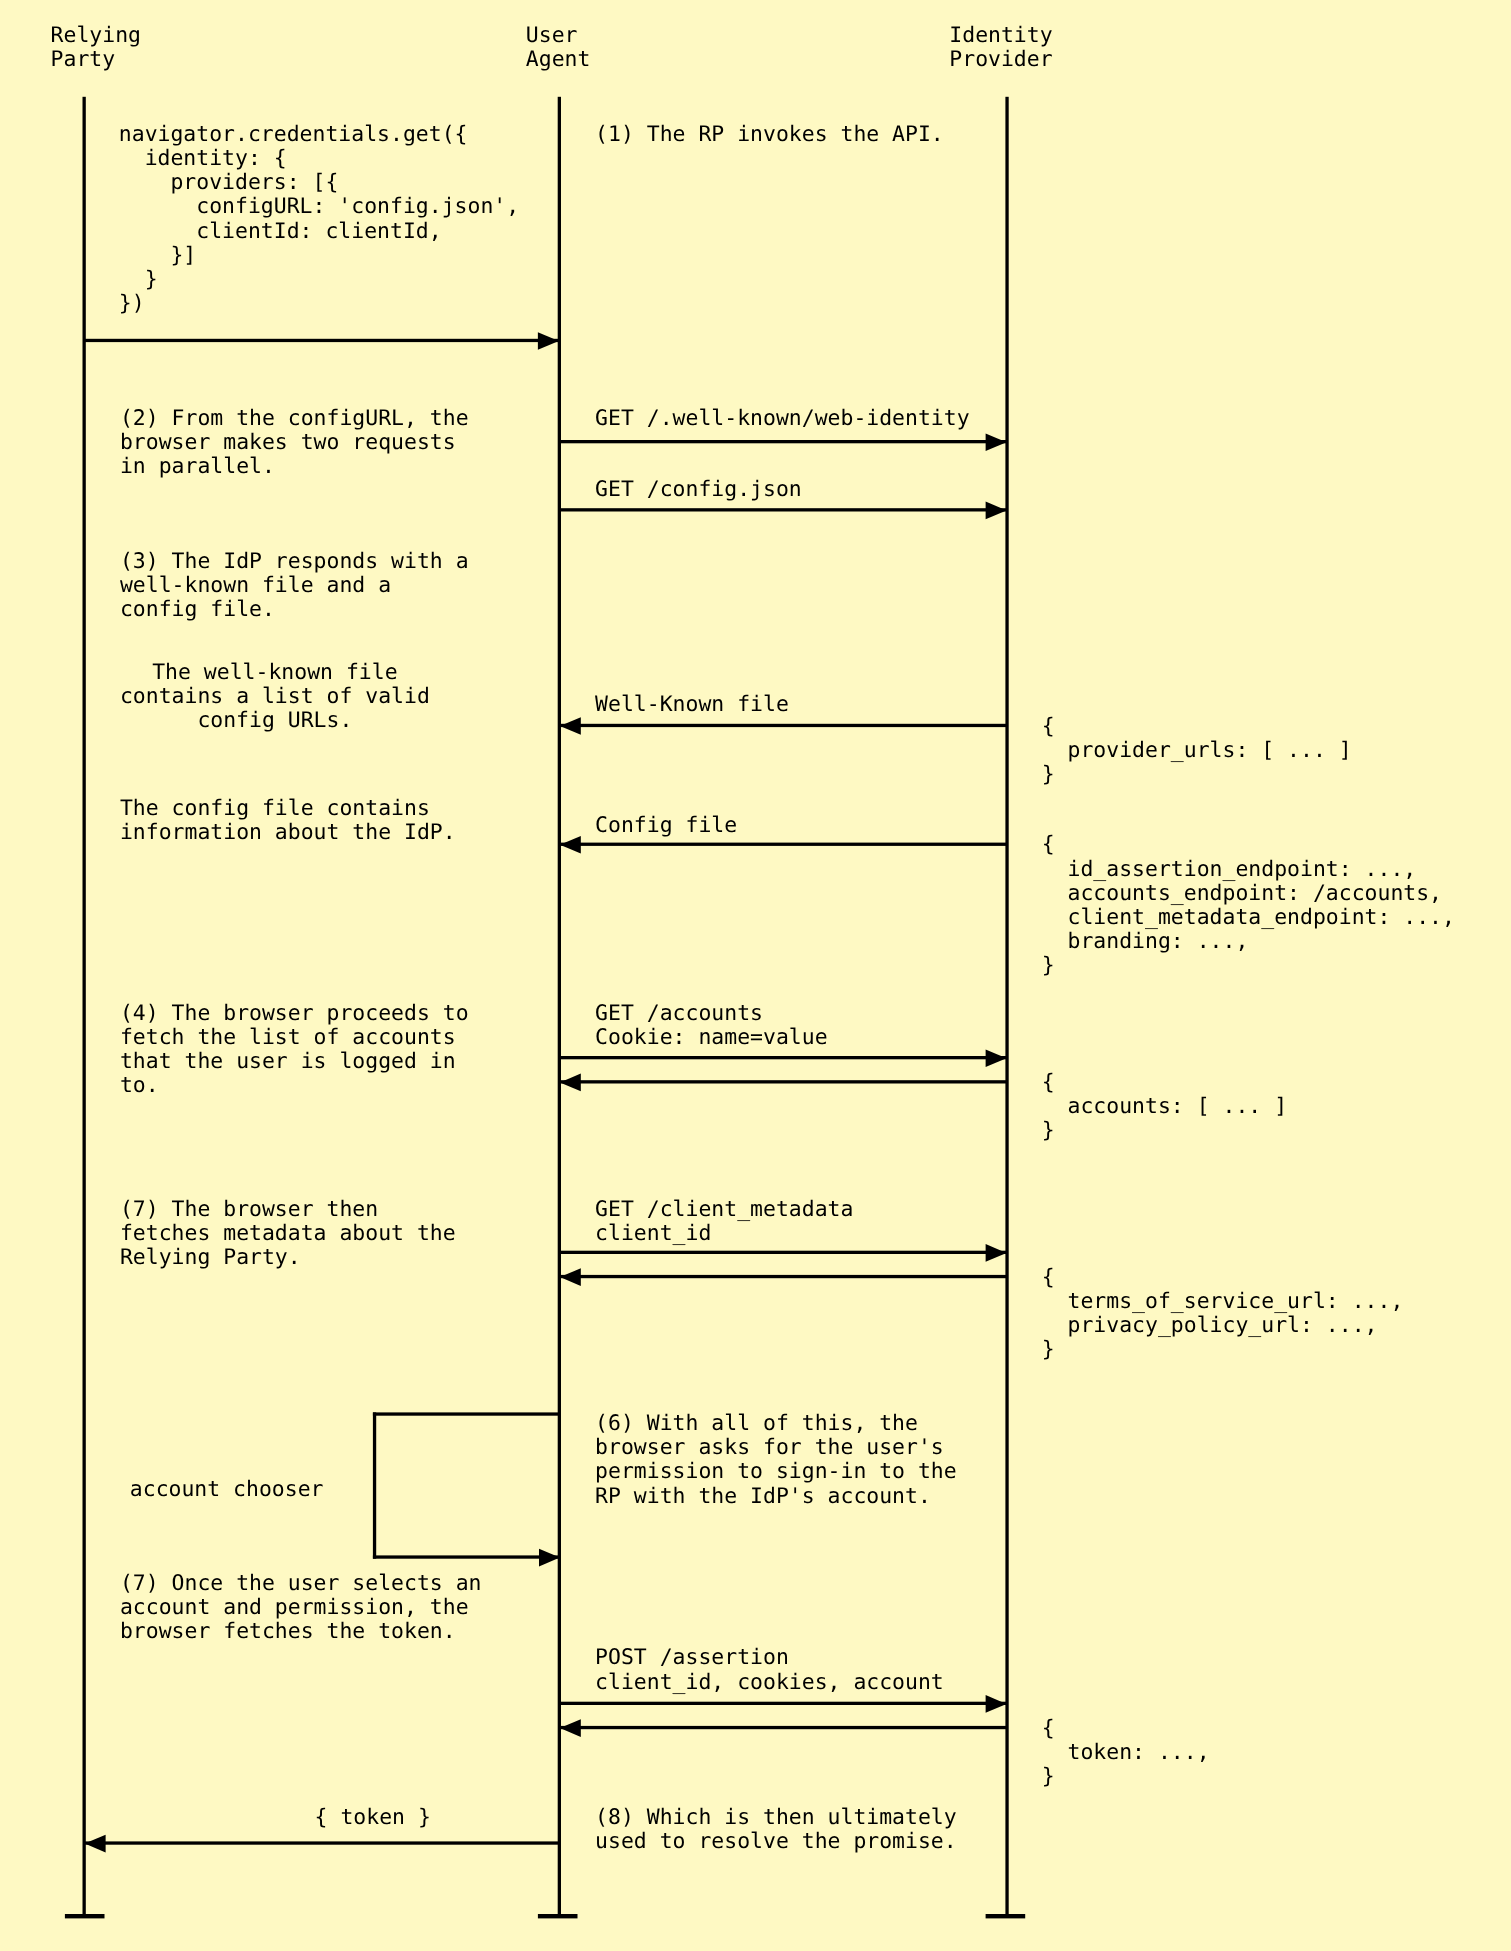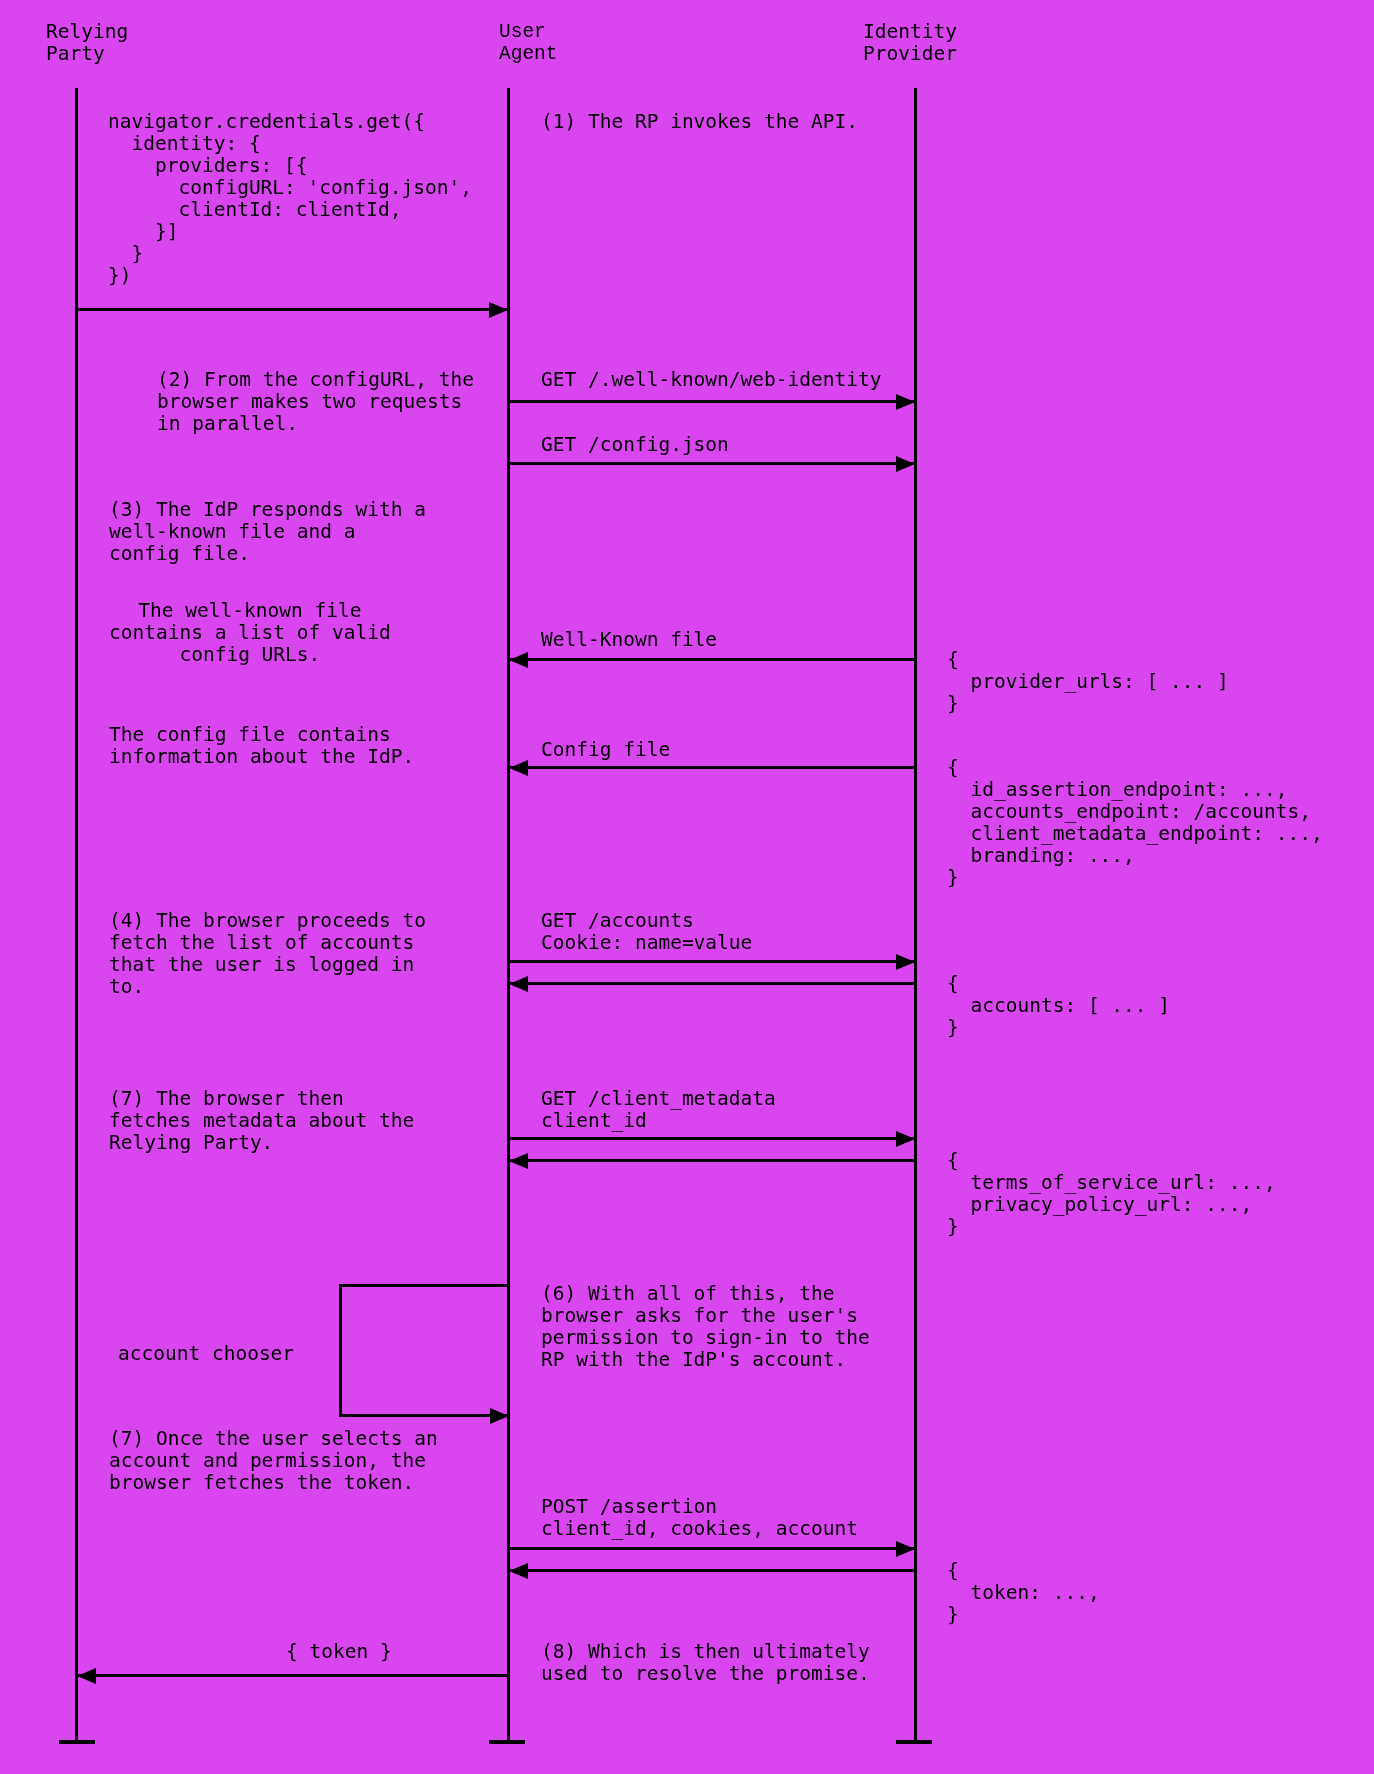--- a/index.html
+++ b/index.html
@@ -1,20 +1,20 @@
 <!DOCTYPE html>
 <html><head>
 <meta charset="utf-8">
 <style>
   html, body { margin: 0; padding: 0; background: #ffffff; }
   .diagram {
     position: relative;
     width: 1374px;
     height: 1774px;
-    background: #d946ef;
+    background: #fef9c3;
     font-family: "DejaVu Sans Mono", "Liberation Mono", monospace;
     font-size: 19.5px;
     line-height: 22px;
     color: #000000;
     overflow: hidden;
   }
   .t { position: absolute; white-space: pre; }
   .lifeline { position: absolute; width: 3px; background: #000; }
   .foot { position: absolute; width: 36px; height: 4px; background: #000; }
   .arrow { position: absolute; height: 18px; }
@@ -32,21 +32,21 @@
   .seg-h { position: absolute; height: 3px; background: #000; }
   .seg-v { position: absolute; width: 3px; background: #000; }
 </style>
 </head>
 <body>
 
 <div class="diagram">
 
   <div class="t" style="left:46px;  top:21px;">Relying
 Party</div>
-  <div class="t" style="left:499px; top:21px;font-family:Liberation Mono, monospace;">User
+  <div class="t" style="left:478px; top:21px;">User
 Agent</div>
   <div class="t" style="left:863px; top:21px;text-align:center;">Identity
 Provider</div>
 
   <div class="lifeline" style="left:75px;  top:88px; height:1654px;"></div>
   <div class="lifeline" style="left:507px; top:88px; height:1654px;"></div>
   <div class="lifeline" style="left:914px; top:88px; height:1654px;"></div>
 
   <div class="foot" style="left:59px;  top:1740px;"></div>
   <div class="foot" style="left:489px; top:1740px;"></div>
@@ -56,21 +56,21 @@
   identity: {
     providers: [{
       configURL: 'config.json',
       clientId: clientId,
     }]
   }
 })</div>
   <div class="t" style="left:541px; top:111px;">(1) The RP invokes the API.</div>
   <div class="arrow head-right" style="left:77px; top:301px; width:431px;"></div>
 
-  <div class="t" style="left:109px; top:369px;margin-left:48px;">(2) From the configURL, the
+  <div class="t" style="left:109px; top:369px;">(2) From the configURL, the
 browser makes two requests
 in parallel.</div>
   <div class="t" style="left:541px; top:369px;">GET /.well-known/web-identity</div>
   <div class="arrow head-right" style="left:509px; top:393px; width:406px;"></div>
   <div class="t" style="left:541px; top:434px;">GET /config.json</div>
   <div class="arrow head-right" style="left:509px; top:455px; width:406px;"></div>
 
   <div class="t" style="left:109px; top:499px;">(3) The IdP responds with a
 well-known file and a
 config file.</div>

